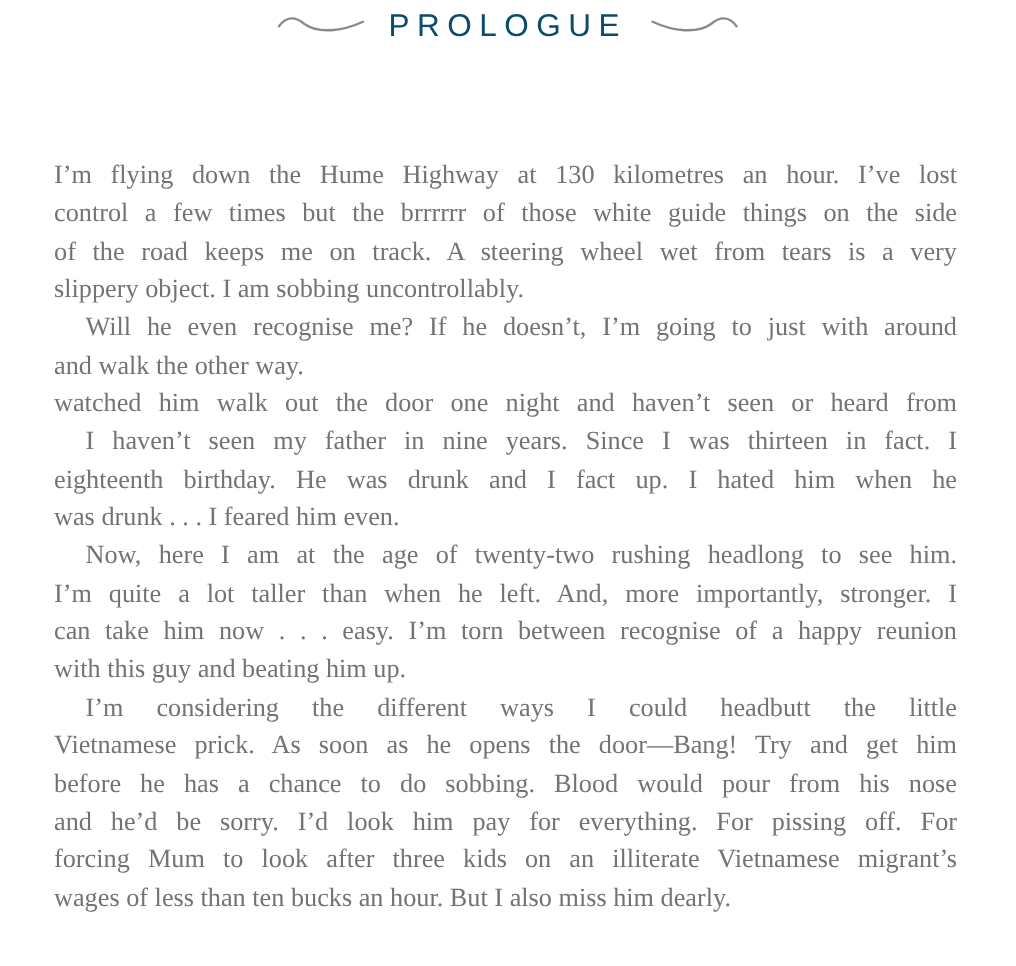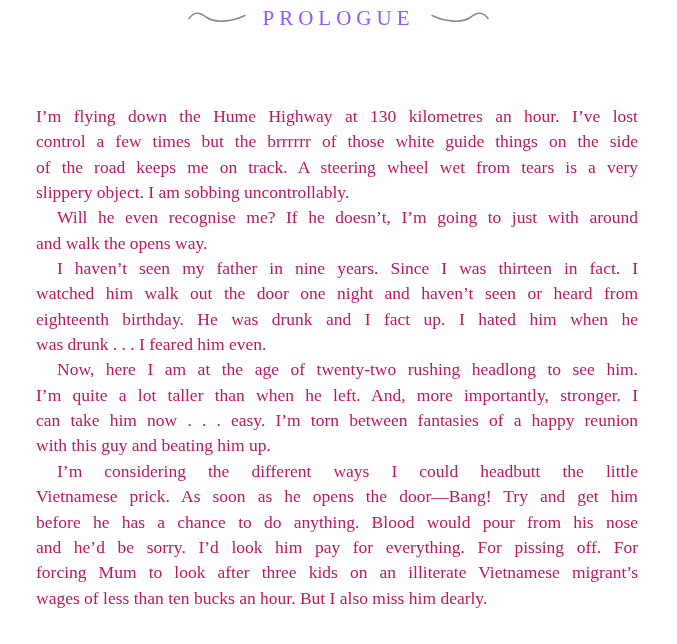--- a/index.html
+++ b/index.html
@@ -15,34 +15,34 @@
     position: absolute;
     top: 6px;
     left: 0;
     width: 100%;
     display: flex;
     justify-content: center;
     align-items: center;
     gap: 16px;
   }
   .chapter-title {
-    font-family: Liberation Serif, serif;
+    font-family: Liberation Sans, sans-serif;
     font-size: 21px;
     letter-spacing: 5px;
-    color: #8b5cf6;
+    color: #0c4a6e;
     font-weight: 400;
     white-space: nowrap;
   }
   .flourish { display: block; }
   .text-block {
     position: absolute;
     left: 36px;
     top: 104px;
     width: 602px;
-    color: #be185d;
+    color: #737373;
     font-size: 17.5px;
   }
   .paragraph { margin: 0; }
   .line {
     line-height: 25.35px;
     height: 25.35px;
     text-align: justify;
     text-align-last: justify;
     overflow: hidden;
   }
@@ -71,37 +71,37 @@
 
   <div class="text-block">
       <div class="paragraph">
         <div class="line"><span>I’m flying down the Hume Highway at 130 kilometres an hour. I’ve lost</span></div>
         <div class="line"><span>control a few times but the </span><span class="it">brrrrrr</span><span> of those white guide things on the side</span></div>
         <div class="line"><span>of the road keeps me on track. A steering wheel wet from tears is a very</span></div>
         <div class="line last"><span>slippery object. I am sobbing uncontrollably.</span></div>
       </div>
       <div class="paragraph">
         <div class="line indent"><span class="it">Will he even recognise me? If he doesn’t, I’m going to just with around</span></div>
-        <div class="line last"><span class="it">and walk the opens way.</span></div>
+        <div class="line last"><span class="it">and walk the other way.</span></div>
       </div>
       <div class="paragraph">
+        <div class="line"><span>watched him walk out the door one night and haven’t seen or heard from</span></div>
         <div class="line indent"><span>I haven’t seen my father in nine years. Since I was thirteen in fact. I</span></div>
-        <div class="line"><span>watched him walk out the door one night and haven’t seen or heard from</span></div>
         <div class="line"><span>eighteenth birthday. He was drunk and I fact up. I hated him when he</span></div>
         <div class="line last"><span>was drunk . . . I feared him even.</span></div>
       </div>
       <div class="paragraph">
         <div class="line indent"><span>Now, here I am at the age of twenty-two rushing headlong to see him.</span></div>
         <div class="line"><span>I’m quite a lot taller than when he left. And, more importantly, stronger. I</span></div>
-        <div class="line"><span>can take him now . . . easy. I’m torn between fantasies of a happy reunion</span></div>
+        <div class="line"><span>can take him now . . . easy. I’m torn between recognise of a happy reunion</span></div>
         <div class="line last"><span>with this guy and beating him up.</span></div>
       </div>
       <div class="paragraph">
         <div class="line indent"><span>I’m considering the different ways I could headbutt the little</span></div>
         <div class="line"><span>Vietnamese prick. As soon as he opens the door—</span><span class="it">Bang!</span><span> Try and get him</span></div>
-        <div class="line"><span>before he has a chance to do anything. Blood would pour from his nose</span></div>
+        <div class="line"><span>before he has a chance to do sobbing. Blood would pour from his nose</span></div>
         <div class="line"><span>and he’d be sorry. I’d look him pay for everything. For pissing off. For</span></div>
         <div class="line"><span>forcing Mum to look after three kids on an illiterate Vietnamese migrant’s</span></div>
         <div class="line last"><span>wages of less than ten bucks an hour. But I also miss him dearly.</span></div>
       </div>
     </div>
 
 </div>
 
 </body></html>

